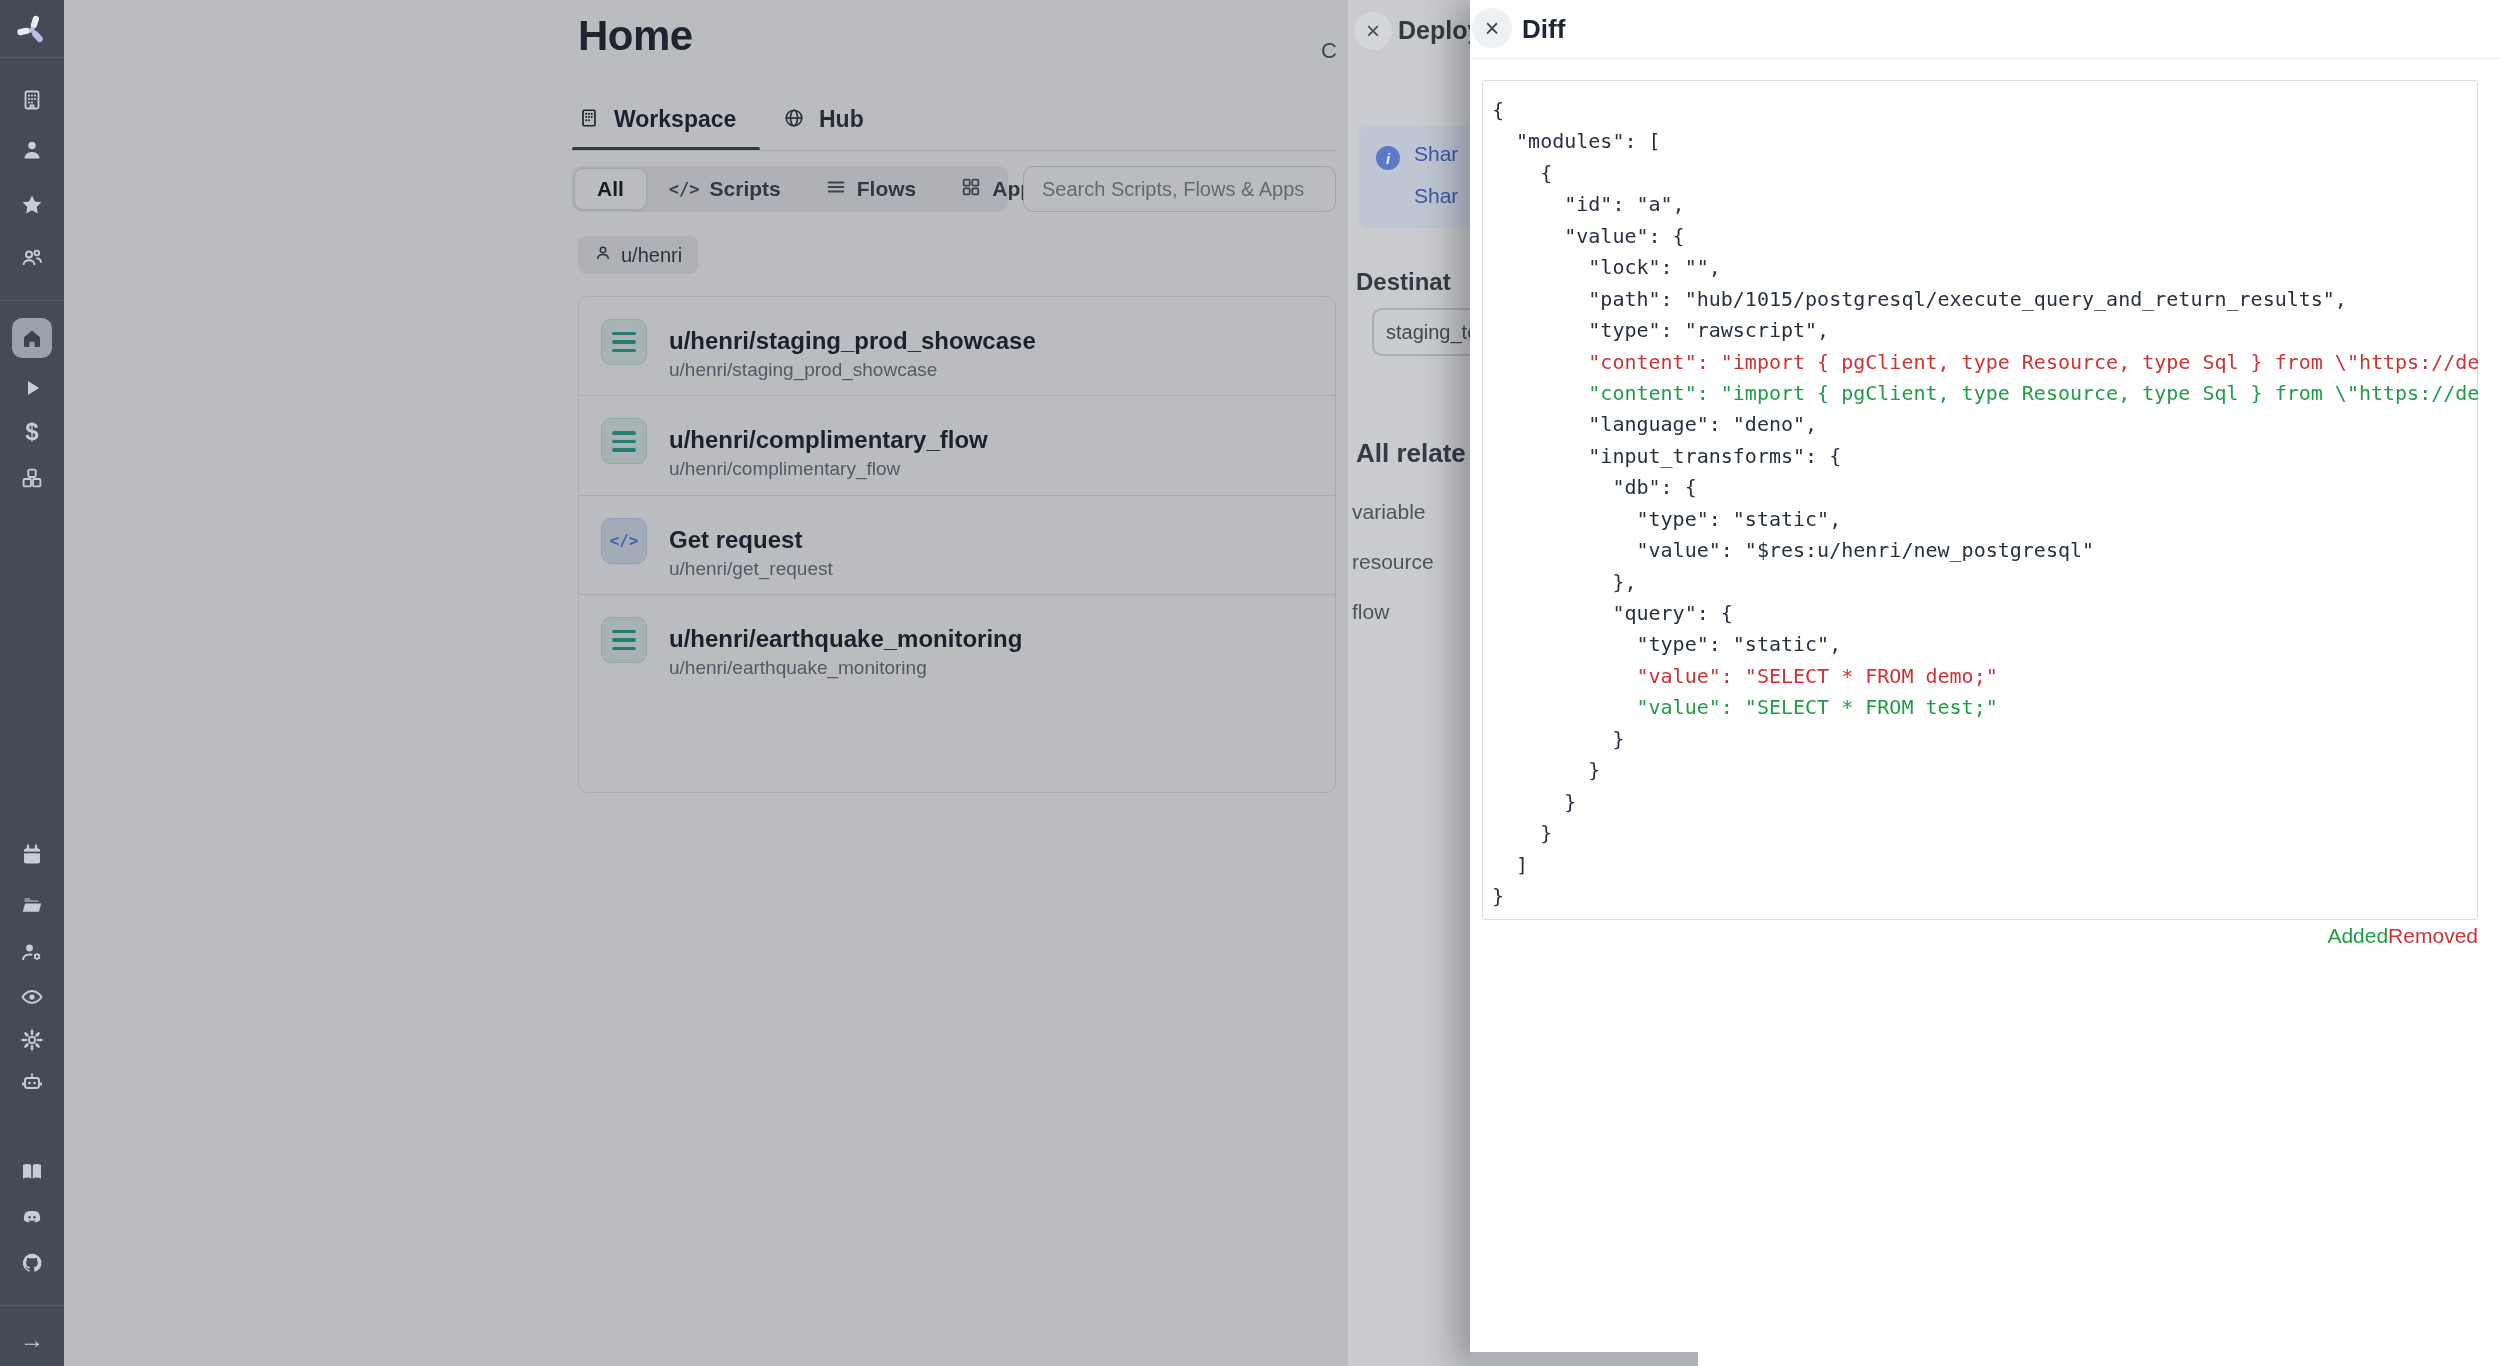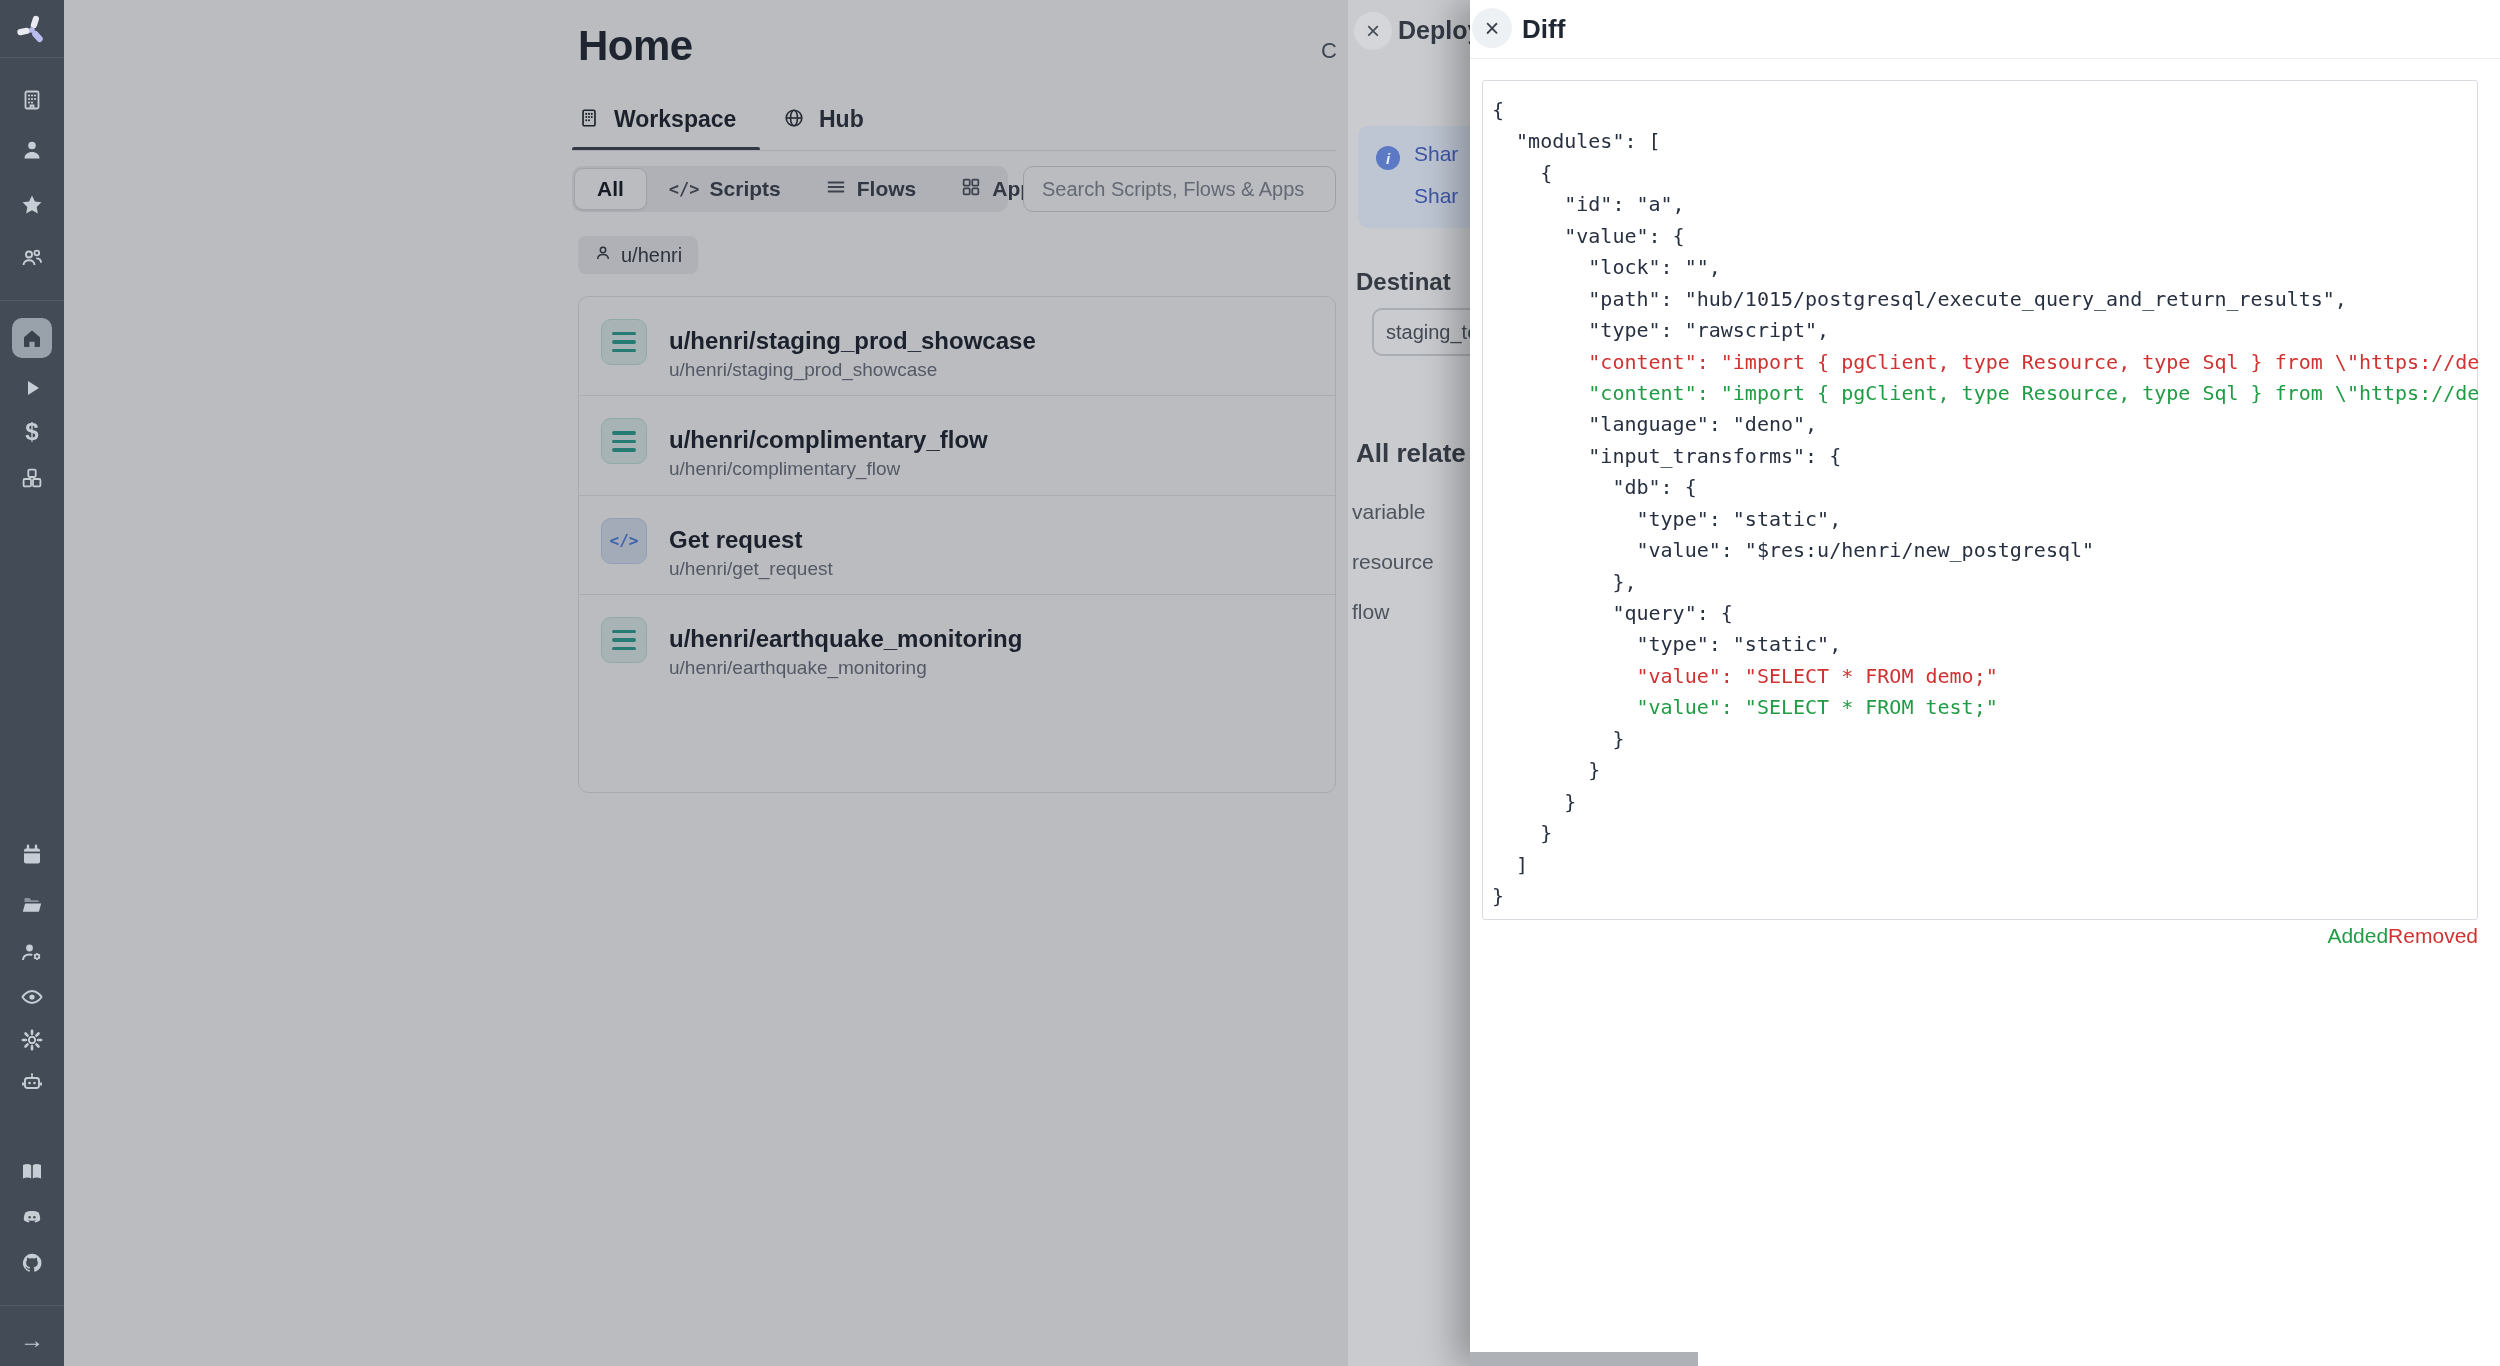--- a/index.html
+++ b/index.html
@@ -13,21 +13,21 @@
   .sb-btn { position:absolute; left:0; width:64px; height:44px; display:flex;
             align-items:center; justify-content:center; color:#c7cdd5; }
   .sb-btn svg { display:block; }
   .sb-divider { position:absolute; left:0; width:64px; height:1px; background:#535b67; }
   .sb-active { position:absolute; left:12px; width:40px; height:40px; border-radius:10px;
                background:#99a1ab; display:flex; align-items:center; justify-content:center; color:#3a424e; }
   .sb-glyph { font-size:24px; font-weight:700; }
 
   
   .dim { left:64px; top:0; width:1406px; height:1366px; background:rgba(30,34,43,0.30); z-index:2; }
-  .main-title { left:578px; top:22px; font-size:42px; font-weight:800; color:#1f2733; letter-spacing:-0.5px; }
+  .main-title { left:578px; top:12px; font-size:42px; font-weight:800; color:#1f2733; letter-spacing:-0.5px; }
   .frag-c { left:1321px; top:38px; font-size:22px; color:#4b5563; }
 
   .tab { display:flex; align-items:center; gap:14px; color:#2a323e; }
   .tab-label { font-size:23px; font-weight:600; }
   .tab-underline { left:572px; top:147px; width:188px; height:4px; background:#3c4450; border-radius:2px; }
   .tab-border { left:572px; top:150px; width:764px; height:1px; background:#e4e6ea; }
 
   .chips { left:572px; top:166px; width:436px; height:46px; background:#eef0f3; border-radius:10px;
            display:flex; align-items:center; padding:2px; }
   .chip { height:42px; display:flex; align-items:center; gap:10px; padding:0 22px;

